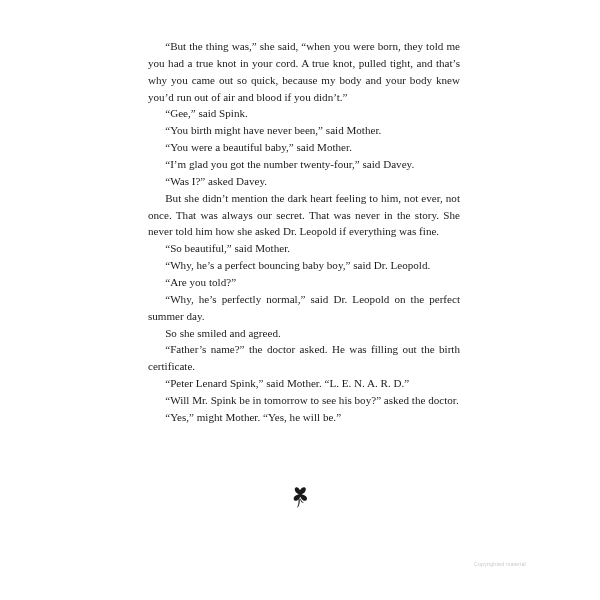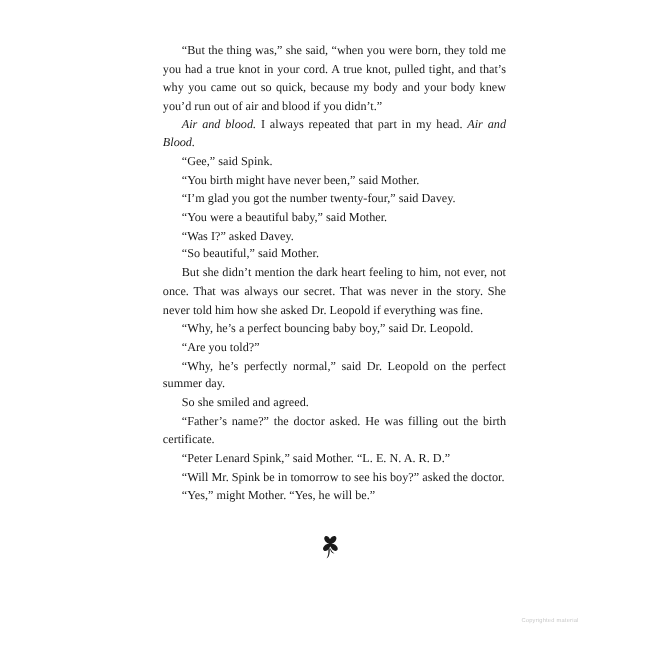--- a/index.html
+++ b/index.html
@@ -65,29 +65,28 @@
 </style>
 </head>
 <body>
 
 <div class="page">
 
   <div class="text-column">
 
     <p class="para">“But the thing was,” she said, “when you were born, they told me you had a true knot in your cord. A true knot, pulled tight, and that’s why you came out so quick, because my body and your body knew you’d run out of air and blood if you didn’t.”</p>
 
-    <p class="para"><span class="italic">Air and blood.</span><span> I always repeated that part in my head. </span><span class="italic">Air and Blood.</span></p>
 
     <p class="para">“Gee,” said Spink.</p>
     <p class="para">“You birth might have never been,” said Mother.</p>
+    <p class="para">“You were a beautiful baby,” said Mother.</p>
     <p class="para">“I’m glad you got the number twenty-four,” said Davey.</p>
-    <p class="para">“You were a beautiful baby,” said Mother.</p>
     <p class="para">“Was I?” asked Davey.</p>
+    <p class="para">But she didn’t mention the dark heart feeling to him, not ever, not once. That was always our secret. That was never in the story. She never told him how she asked Dr. Leopold if everything was fine.</p>
     <p class="para">“So beautiful,” said Mother.</p>
-    <p class="para">But she didn’t mention the dark heart feeling to him, not ever, not once. That was always our secret. That was never in the story. She never told him how she asked Dr. Leopold if everything was fine.</p>
     <p class="para">“Why, he’s a perfect bouncing baby boy,” said Dr. Leopold.</p>
     <p class="para">“Are you told?”</p>
     <p class="para">“Why, he’s perfectly normal,” said Dr. Leopold on the perfect summer day.</p>
     <p class="para">So she smiled and agreed.</p>
     <p class="para">“Father’s name?” the doctor asked. He was filling out the birth certificate.</p>
     <p class="para">“Peter Lenard Spink,” said Mother. “L. E. N. A. R. D.”</p>
     <p class="para">“Will Mr. Spink be in tomorrow to see his boy?” asked the doctor.</p>
     <p class="para">“Yes,” might Mother. “Yes, he will be.”</p>
 
   </div>

